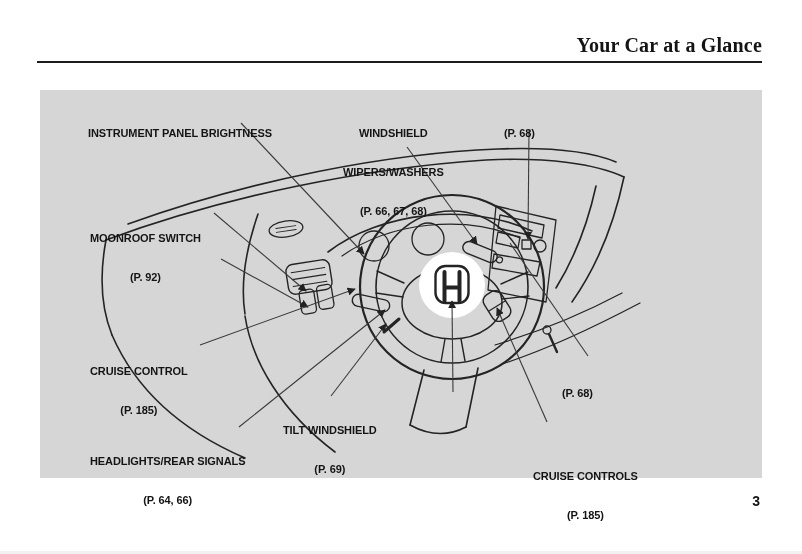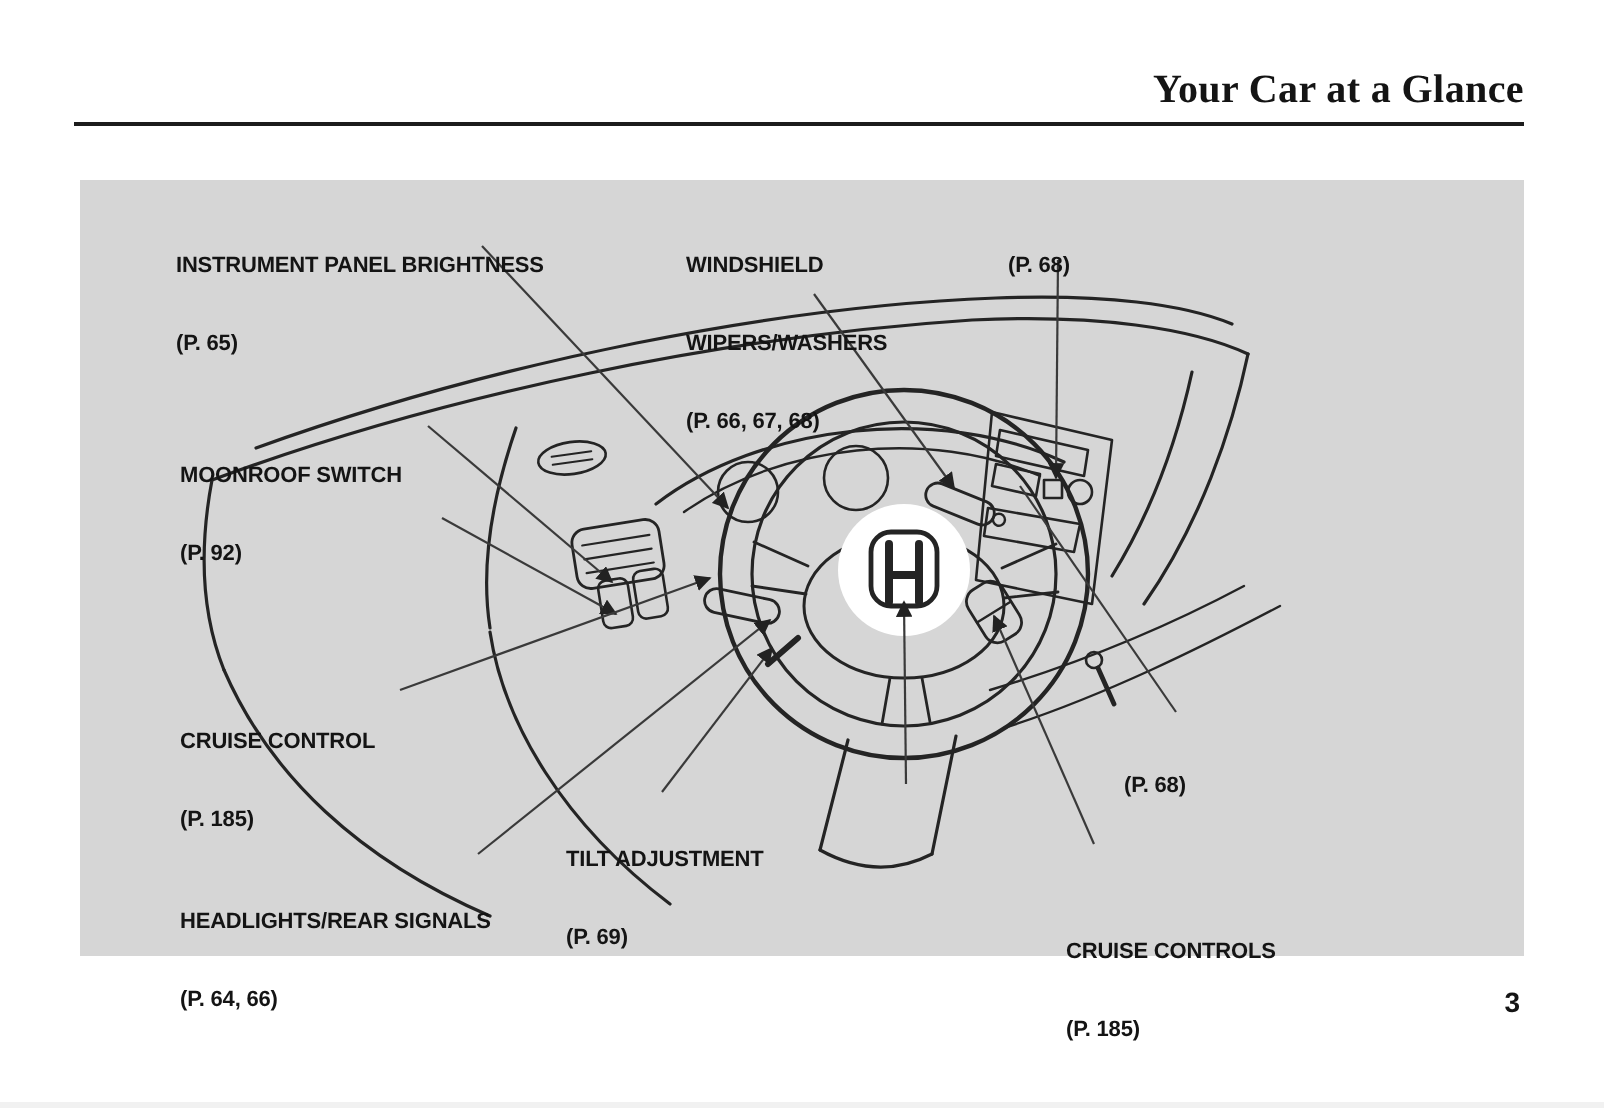--- a/index.html
+++ b/index.html
@@ -5,21 +5,21 @@
   html,body{margin:0;padding:0;background:#fff;}
   #page{position:relative;width:802px;height:554px;background:#ffffff;overflow:hidden;
         font-family:"Liberation Sans",sans-serif;}
   .title{position:absolute;top:34px;right:40px;font:700 20px "Liberation Serif",serif;
          color:#141414;letter-spacing:.2px;}
   .header-rule{position:absolute;top:61px;left:37px;width:725px;height:2px;background:#1c1c1c;}
   .panel{position:absolute;left:40px;top:90px;width:722px;height:388px;background:#d6d6d6;}
   svg.art{position:absolute;left:0;top:0;width:802px;height:554px;}
   .callout{position:absolute;font:700 11px "Liberation Sans",sans-serif;color:#141414;
            line-height:13px;letter-spacing:-.1px;white-space:pre;}
-  .callout span{display:block;}
+  .callout span{display:block;text-align:center;}
   .page-num{position:absolute;top:493px;right:42px;font:700 14px "Liberation Sans",sans-serif;color:#141414;}
   .bottom-edge{position:absolute;left:0;top:551px;width:802px;height:3px;background:#f1f1f1;}
 </style>
 </head>
 <body>
 
 <div id="page">
 
   <div class="title">Your Car at a Glance</div>
   <div class="header-rule"></div>
@@ -127,21 +127,20 @@
       <path d="M239,427 L385,310" marker-end="url(#arw)"></path>
       <path d="M331,396 L386,324" marker-end="url(#arw)"></path>
       <path d="M453,392 L452,301" marker-end="url(#arw)"></path>
       <path d="M588,356 L510,243"></path>
       <path d="M547,422 L497,308" marker-end="url(#arw)"></path>
     </g>
   </svg>
 
   <div class="callout" style="left:88px;top:101px">
     <span>INSTRUMENT PANEL BRIGHTNESS</span>
-    <span>(P. 65)</span>
   </div>
 
   <div class="callout" style="left:343px;top:101px">
     <span>WINDSHIELD</span>
     <span>WIPERS/WASHERS</span>
     <span>(P. 66, 67, 68)</span>
   </div>
 
   <div class="callout" style="left:504px;top:101px">
     <span>(P. 68)</span>
@@ -157,21 +156,21 @@
     <span>CRUISE CONTROL</span>
     <span>(P. 185)</span>
   </div>
 
   <div class="callout" style="left:90px;top:429px">
     <span>HEADLIGHTS/REAR SIGNALS</span>
     <span>(P. 64, 66)</span>
   </div>
 
   <div class="callout" style="left:283px;top:398px">
-    <span>TILT ADJUSTMENT</span>
+    <span>TILT WINDSHIELD</span>
     <span>(P. 69)</span>
   </div>
 
 
   <div class="callout" style="left:562px;top:361px">
     <span>(P. 68)</span>
   </div>
 
   <div class="callout" style="left:533px;top:444px">
     <span>CRUISE CONTROLS</span>

